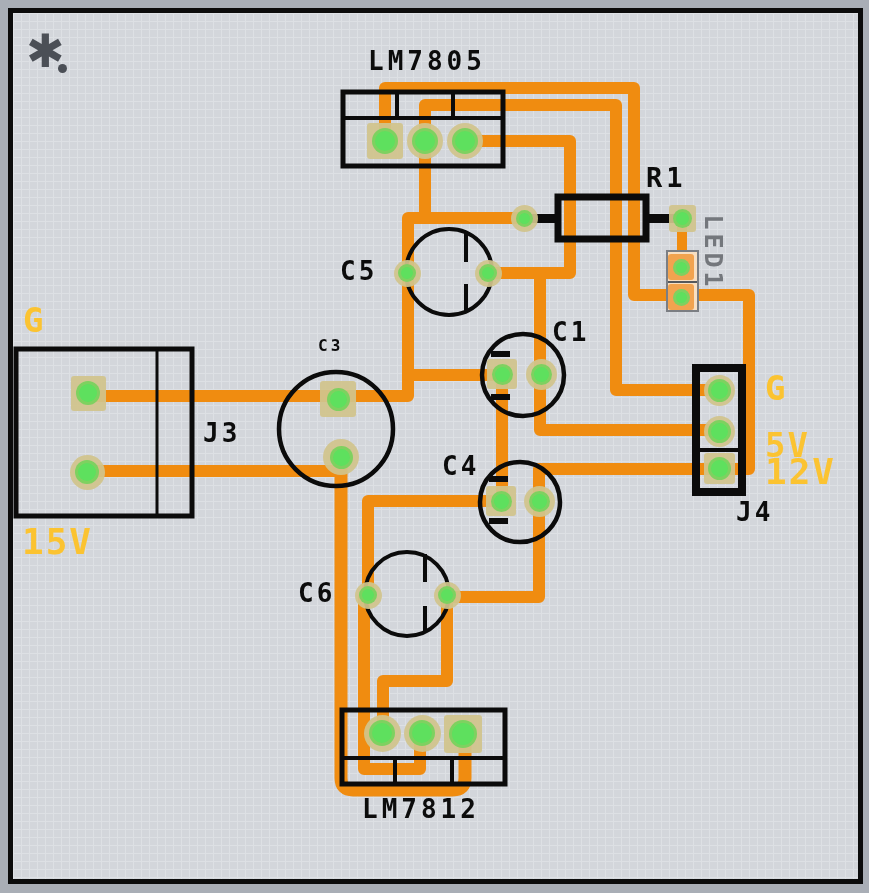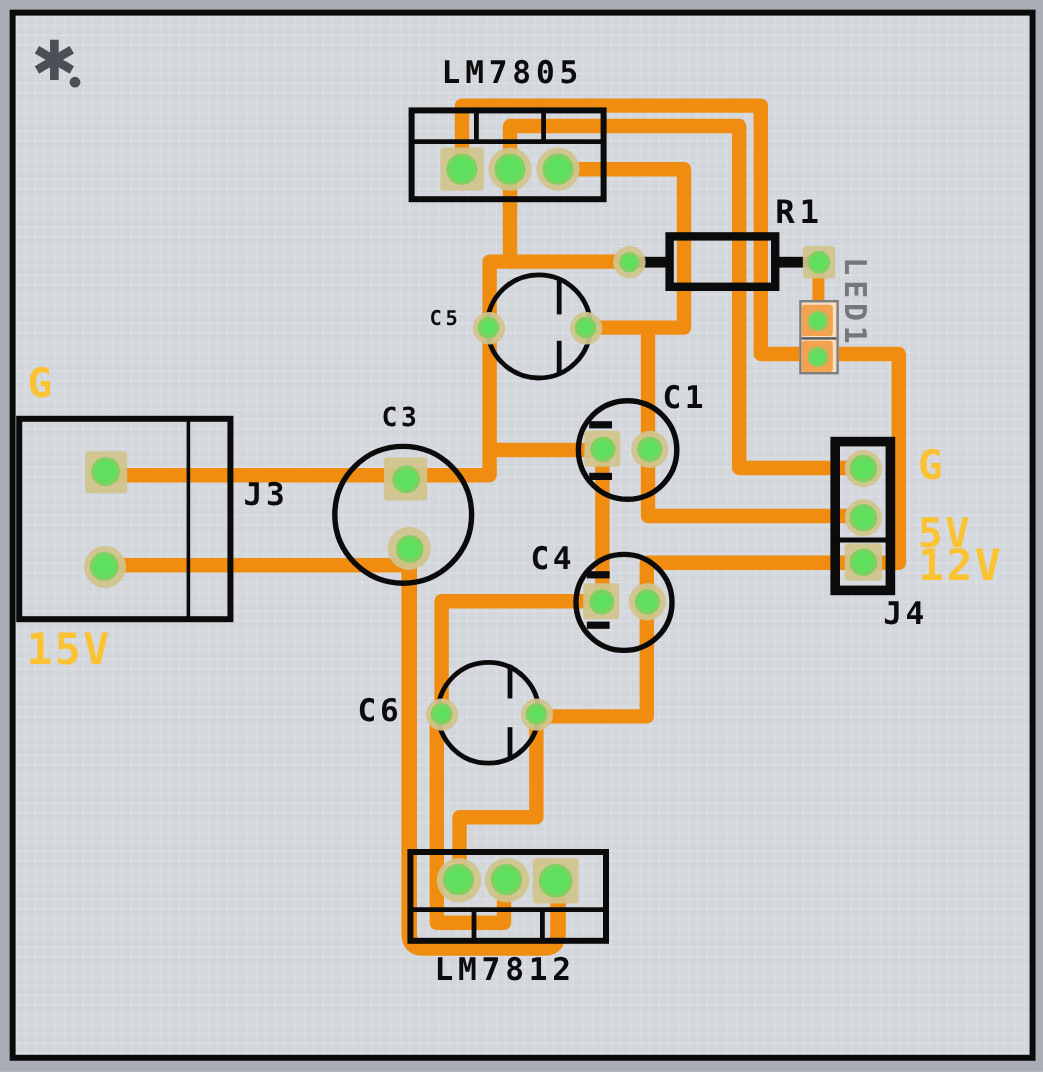--- a/index.html
+++ b/index.html
@@ -179,26 +179,26 @@
       </div>
       <div class="pad" style="left: 668px; top: 284px; width: 26px; height: 26px; background: rgb(242, 163, 79); border-radius: 3px;">
         <div class="core" style="width: 17px; height: 17px;"></div>
       </div>
     </div>
 
   <div class="lbl" style="left:368px;top:48px;font-size:26px;letter-spacing:4px;">LM7805</div>
   <div class="lbl" style="left:362px;top:796px;font-size:26px;letter-spacing:4px;">LM7812</div>
   <div class="lbl" style="left:646px;top:164px;font-size:27px;letter-spacing:4px;">R1</div>
   <div class="lbl gray" style="left:658px;top:240px;width:110px;font-size:25px;letter-spacing:4px;text-align:center;transform:rotate(90deg);">LED1</div>
-  <div class="lbl" style="left:358px;top:258px;font-size:17px;letter-spacing:3px;">C5</div>
+  <div class="lbl" style="left:340px;top:258px;font-size:26px;letter-spacing:3px;">C5</div>
   <div class="lbl" style="left:552px;top:319px;font-size:26px;letter-spacing:3px;">C1</div>
-  <div class="lbl" style="left:318px;top:338px;font-size:22px;letter-spacing:3px;">C3</div>
+  <div class="lbl" style="left:318px;top:338px;font-size:16px;letter-spacing:3px;">C3</div>
   <div class="lbl" style="left:442px;top:453px;font-size:26px;letter-spacing:3px;">C4</div>
   <div class="lbl" style="left:298px;top:580px;font-size:26px;letter-spacing:3px;">C6</div>
-  <div class="lbl" style="left:203px;top:400px;font-size:26px;letter-spacing:3px;">J3</div>
+  <div class="lbl" style="left:203px;top:420px;font-size:26px;letter-spacing:3px;">J3</div>
   <div class="lbl" style="left:736px;top:499px;font-size:26px;letter-spacing:3px;">J4</div>
 
   <div class="lbl yellow" style="left:23px;top:303px;font-size:34px;">G</div>
   <div class="lbl yellow" style="left:22px;top:524px;font-size:36px;letter-spacing:2px;">15V</div>
   <div class="lbl yellow" style="left:765px;top:371px;font-size:34px;">G</div>
   <div class="lbl yellow" style="left:765px;top:428px;font-size:34px;letter-spacing:2px;">5V</div>
   <div class="lbl yellow" style="left:765px;top:454px;font-size:36px;letter-spacing:2px;">12V</div>
 
   <div id="splat">✱</div>
   <div id="splat-dot"></div>

